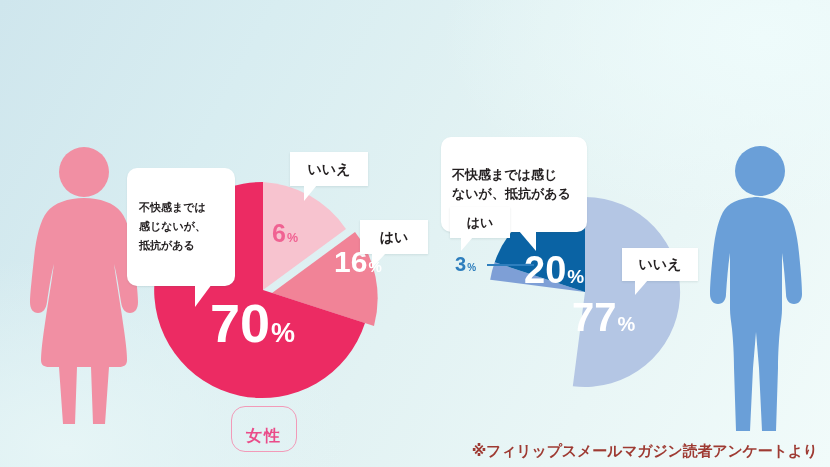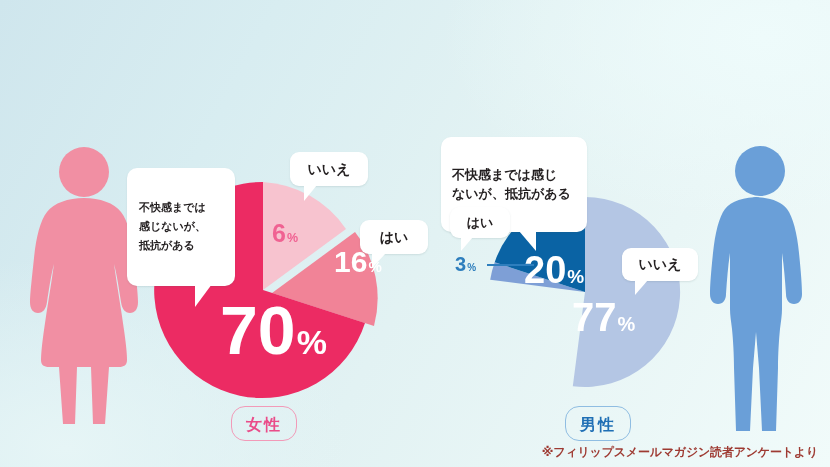--- a/index.html
+++ b/index.html
@@ -32,36 +32,36 @@
   .pie-wrap{position:absolute;}
   .pie-wrap svg{display:block;overflow:visible;}
 
   
   .pct{
     position:absolute;font-weight:bold;line-height:1;
     white-space:nowrap;pointer-events:none;
   }
   .pct .u{font-size:.50em;font-weight:bold;margin-left:1px;}
 
-  .pct-l70{left:220px;top:296px;font-size:68px;color:#ffffff;}
+  .pct-l70{left:210px;top:296px;font-size:54px;color:#ffffff;}
   .pct-l16{left:334px;top:247px;font-size:30px;color:#ffffff;}
   .pct-l14{left:272px;top:221px;font-size:25px;color:#f06292;}
   .pct-r77{left:572px;top:297px;font-size:40px;color:#ffffff;}
   .pct-r20{left:524px;top:251px;font-size:38px;color:#ffffff;}
   .pct-r3 {left:455px;top:254px;font-size:20px;color:#2e7ebd;}
 
   
   .leader{
     position:absolute;left:487px;top:264px;width:47px;height:2px;
     background:#2e7ebd;
   }
 
   
   .callout{
-    position:absolute;background:#ffffff;border-radius:9px;
+    position:absolute;background:#ffffff;border-radius:0;
     color:#231f20;font-weight:bold;box-sizing:border-box;
     box-shadow:0 1px 2px rgba(60,90,95,.13);
     text-align:left;
   }
   .callout .tail{
     position:absolute;width:0;height:0;border-style:solid;
   }
 
   
   .c-l-main{
@@ -118,29 +118,29 @@
   .c-r-iie .tail{
     left:13px;bottom:-14px;
     border-width:15px 13px 0 0;
     border-color:#ffffff transparent transparent transparent;
   }
 
   
   .badge{
     position:absolute;border-radius:14px;border:1.6px solid;
     font-size:16px;font-weight:bold;text-align:center;
-    padding:8px 14px 4px;background:transparent;letter-spacing:2px;
+    padding:19px 14px 4px;background:transparent;letter-spacing:2px;
   }
   .badge-female{left:231px;top:406px;color:#ea4c89;border-color:#f29ab8;}
   .badge-male{left:565px;top:406px;color:#1f6fb5;border-color:#8fbde2;}
 
   
   .footnote{
     position:absolute;right:12px;bottom:6px;
-    font-size:12px;font-weight:bold;color:#9e3a32;letter-spacing:-.2px;
+    font-size:15px;font-weight:bold;color:#9e3a32;letter-spacing:-.2px;
     white-space:nowrap;
   }
 </style>
 </head>
 <body>
 
 <div id="stage">
 
 
   <div class="figure" style="left:28px;top:142px;">
@@ -253,17 +253,16 @@
   <div class="callout c-r-hai">
     <span>はい</span>
     <span class="tail"></span>
   </div>
   <div class="callout c-r-iie">
     <span>いいえ</span>
     <span class="tail"></span>
   </div>
 
   <div class="badge badge-female">女性</div>
-  <div class="badge badge-male">男性</div>
 
   <div class="footnote">※フィリップスメールマガジン読者アンケートより</div>
 
 </div>
 
 </body></html>

